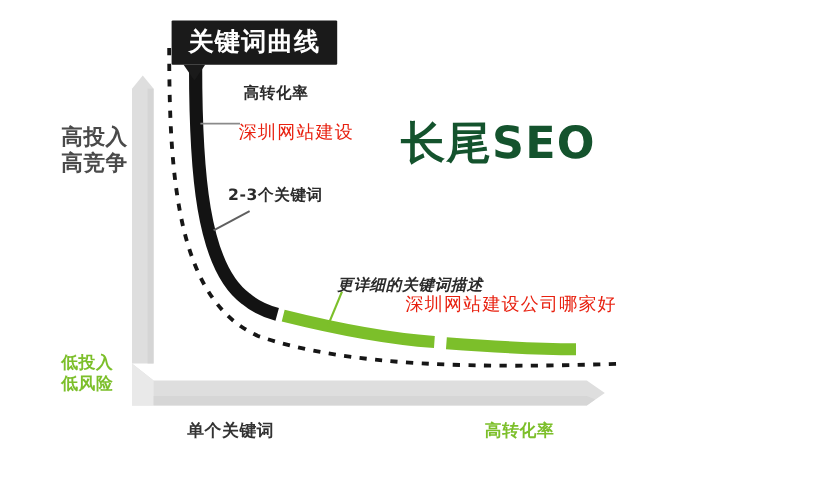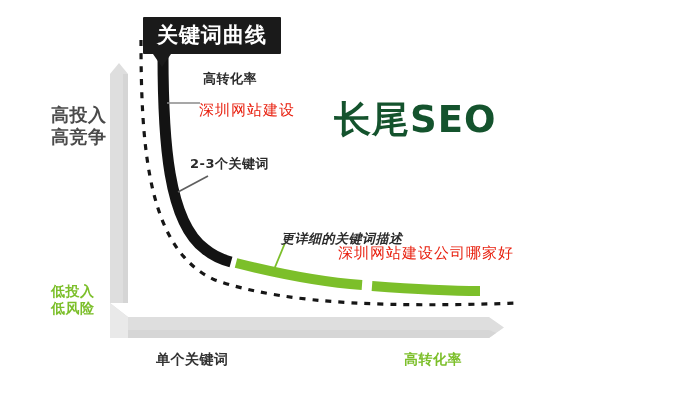--- a/index.html
+++ b/index.html
@@ -68,20 +68,21 @@
     font-size: 18px;
     font-weight: bold;
     letter-spacing: 0.5px;
     text-align: left;
   }
   #axis-label-bl {
     color: #7cbf2a;
     font-size: 14px;
     font-weight: bold;
     letter-spacing: 0.5px;
+    margin-top: 12px;
   }
   #x-label-left {
     color: #333333;
     font-size: 14px;
     font-weight: bold;
     letter-spacing: 0.5px;
   }
   #x-label-right {
     color: #7cbf2a;
     font-size: 14px;

